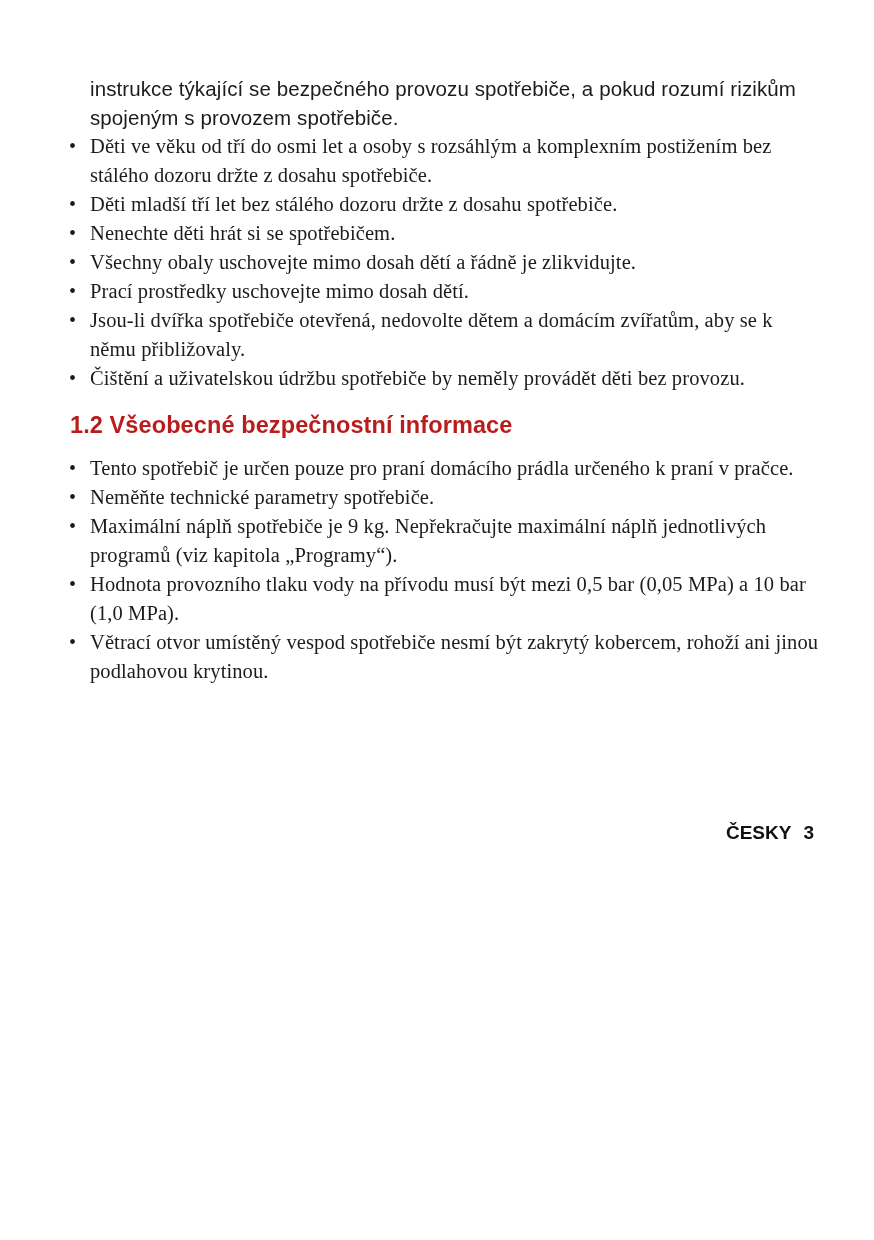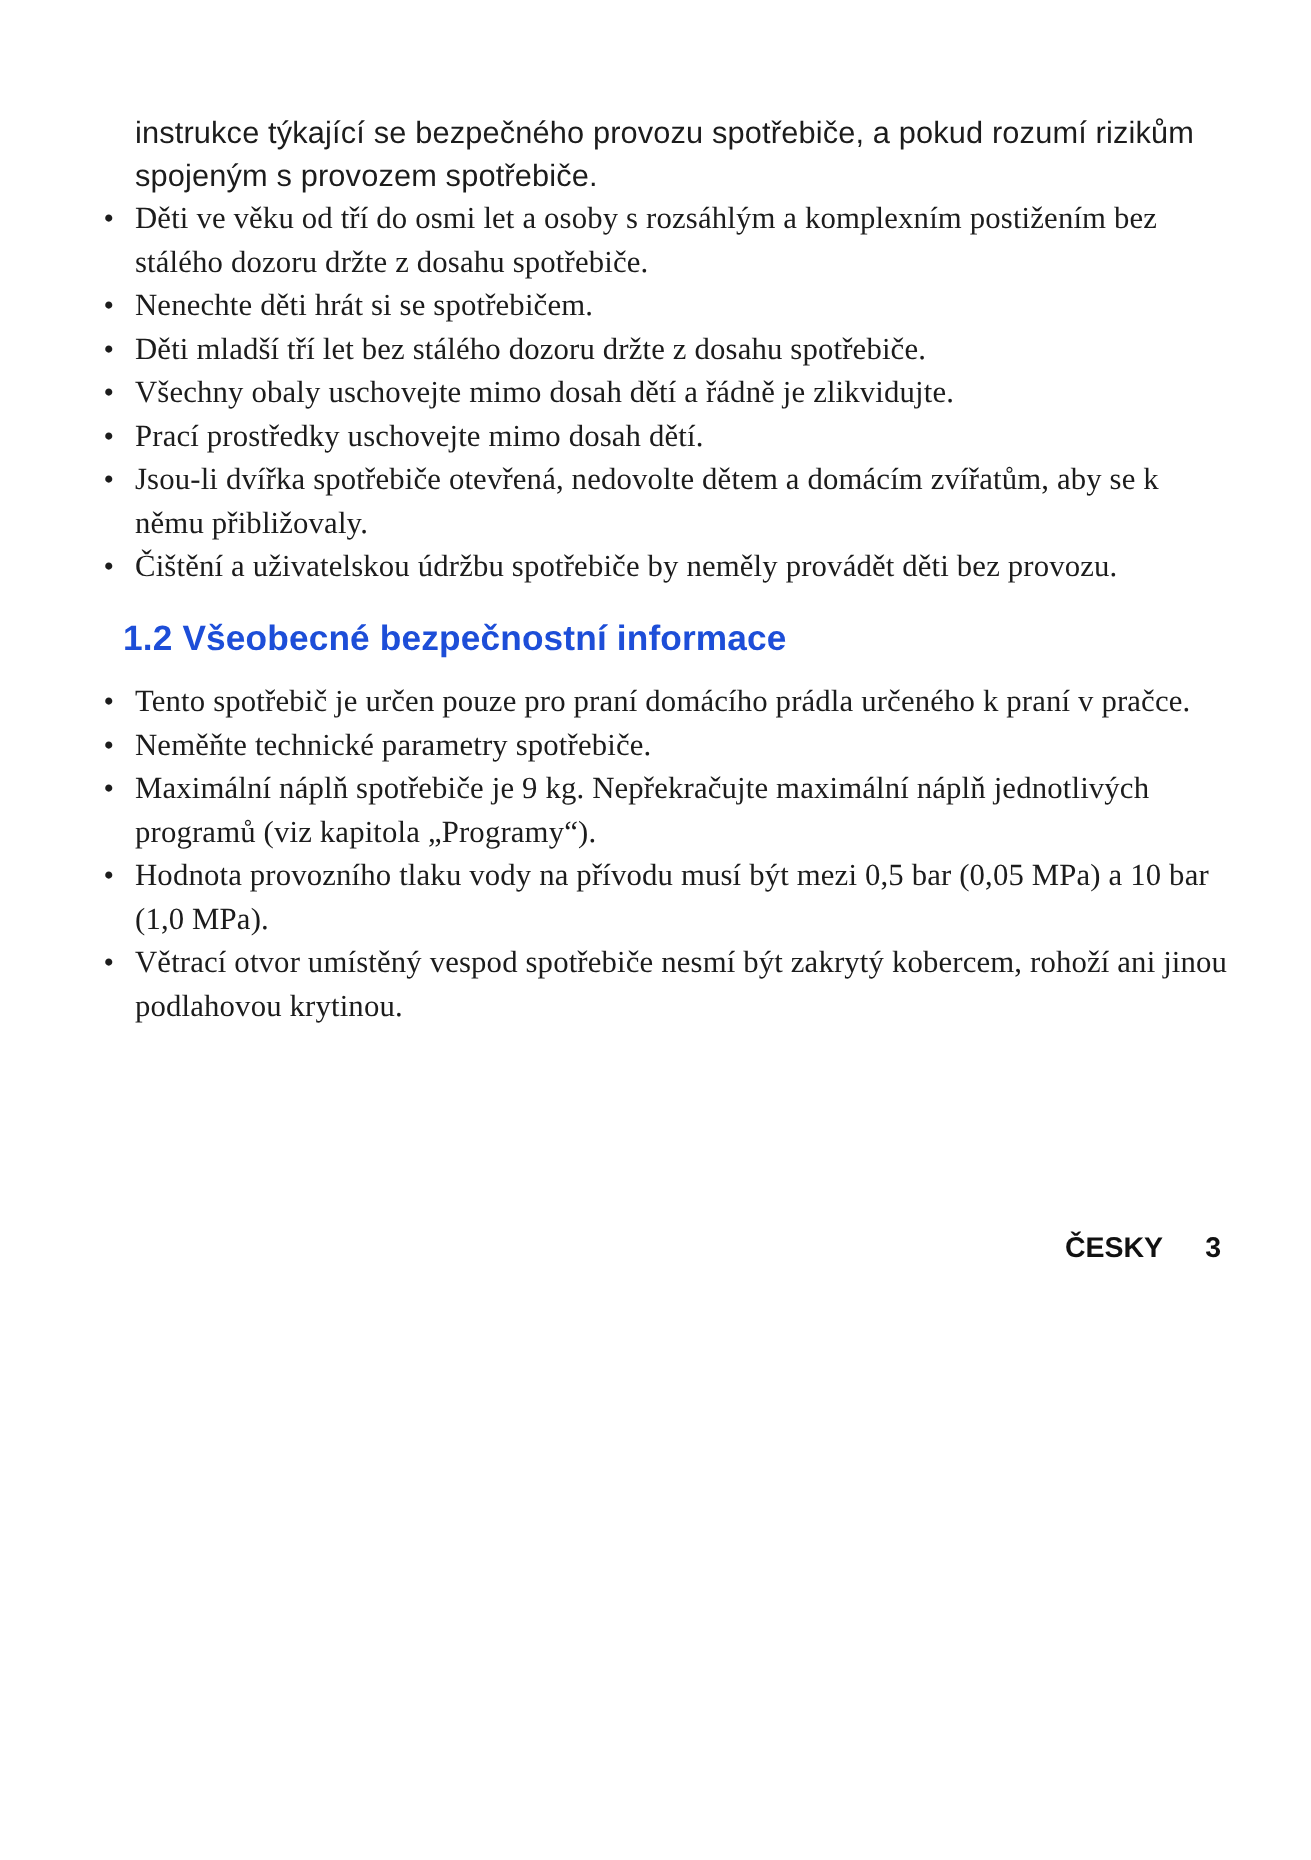--- a/index.html
+++ b/index.html
@@ -34,46 +34,46 @@
   ul.bullet-list li::before {
     content: "•";
     position: absolute;
     left: 3px;
     top: 0;
     font-size: 20px;
   }
   h2.section-heading {
     font-size: 23.5px;
     font-weight: bold;
-    color: #1d4ed8;
-    margin: 19px 0 15px 16px;
+    color: #b91c1c;
+    margin: 19px 0 15px 4px;
     letter-spacing: 0.1px;
   }
   .footer {
     position: absolute;
     right: 60px;
     bottom: 28px;
     font-size: 19px;
     font-weight: bold;
     color: #111111;
     display: flex;
-    gap: 28px;
+    gap: 12px;
   }
 </style>
 </head>
 <body>
 
 <div class="page">
 
   <div class="body-text continuation">instrukce týkající se bezpečného provozu spotřebiče, a pokud rozumí rizikům spojeným s provozem spotřebiče.</div>
 
   <ul class="bullet-list body-text">
     <li>Děti ve věku od tří do osmi let a osoby s rozsáhlým a komplexním postižením bez stálého dozoru držte z dosahu spotřebiče.</li>
+    <li>Děti mladší tří let bez stálého dozoru držte z dosahu spotřebiče.</li>
     <li>Nenechte děti hrát si se spotřebičem.</li>
-    <li>Děti mladší tří let bez stálého dozoru držte z dosahu spotřebiče.</li>
     <li>Všechny obaly uschovejte mimo dosah dětí a řádně je zlikvidujte.</li>
     <li>Prací prostředky uschovejte mimo dosah dětí.</li>
     <li>Jsou-li dvířka spotřebiče otevřená, nedovolte dětem a domácím zvířatům, aby se k němu přibližovaly.</li>
     <li>Čištění a uživatelskou údržbu spotřebiče by neměly provádět děti bez provozu.</li>
   </ul>
 
   <h2 class="section-heading">1.2 Všeobecné bezpečnostní informace</h2>
 
   <ul class="bullet-list body-text">
     <li>Tento spotřebič je určen pouze pro praní domácího prádla určeného k praní v pračce.</li>

